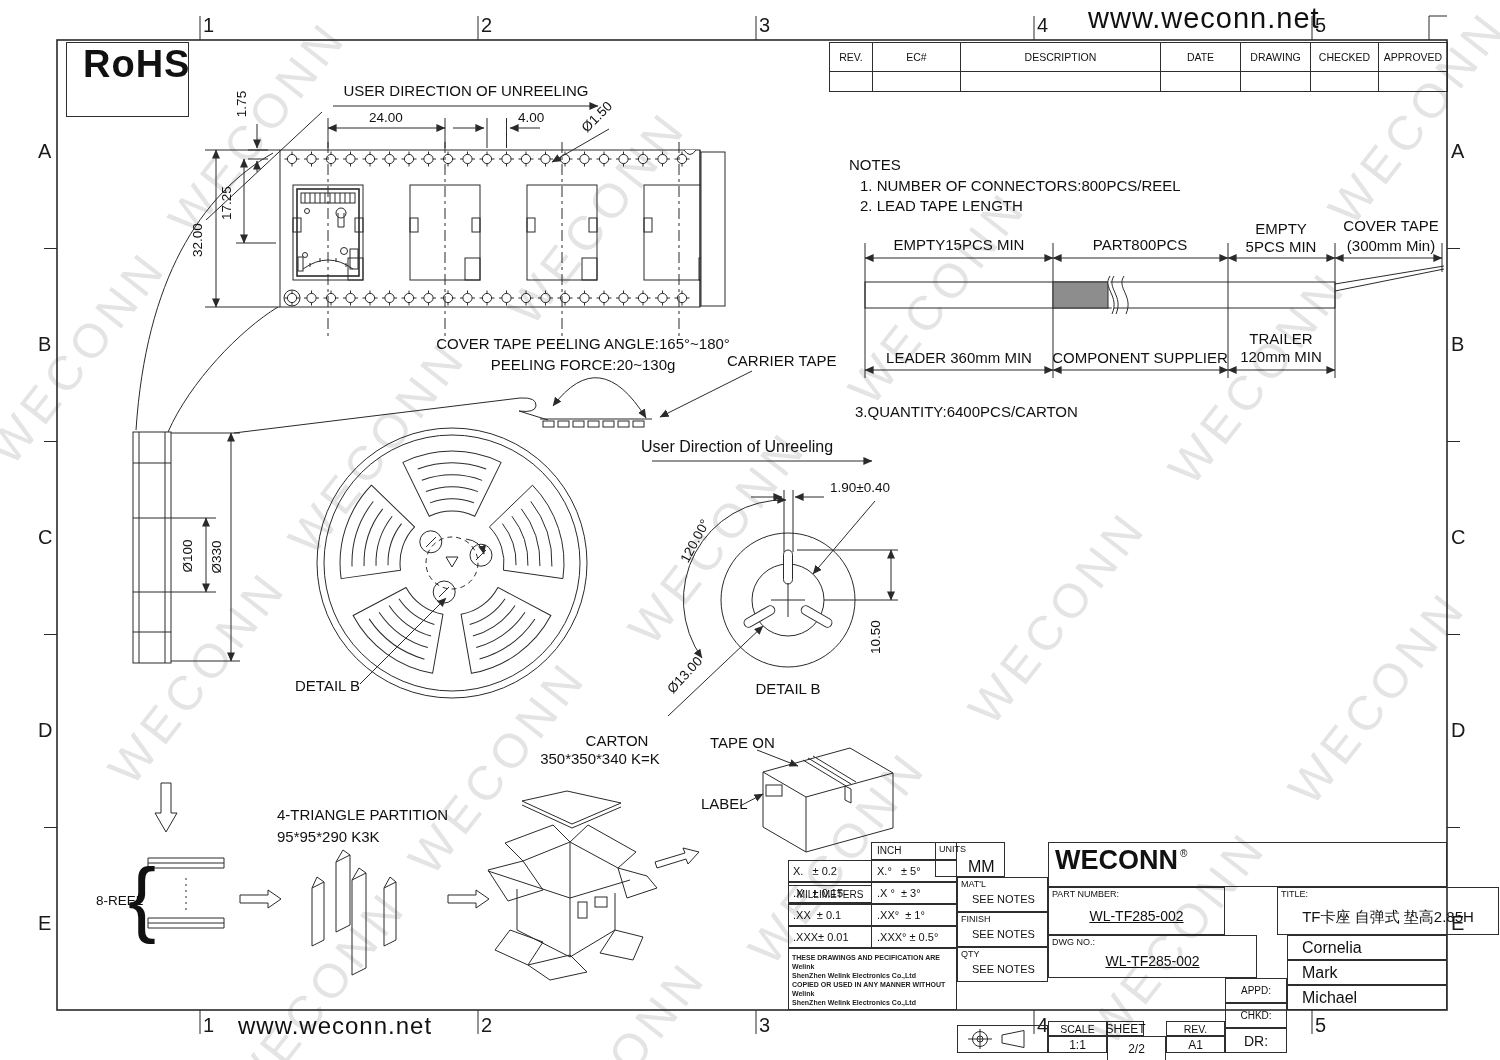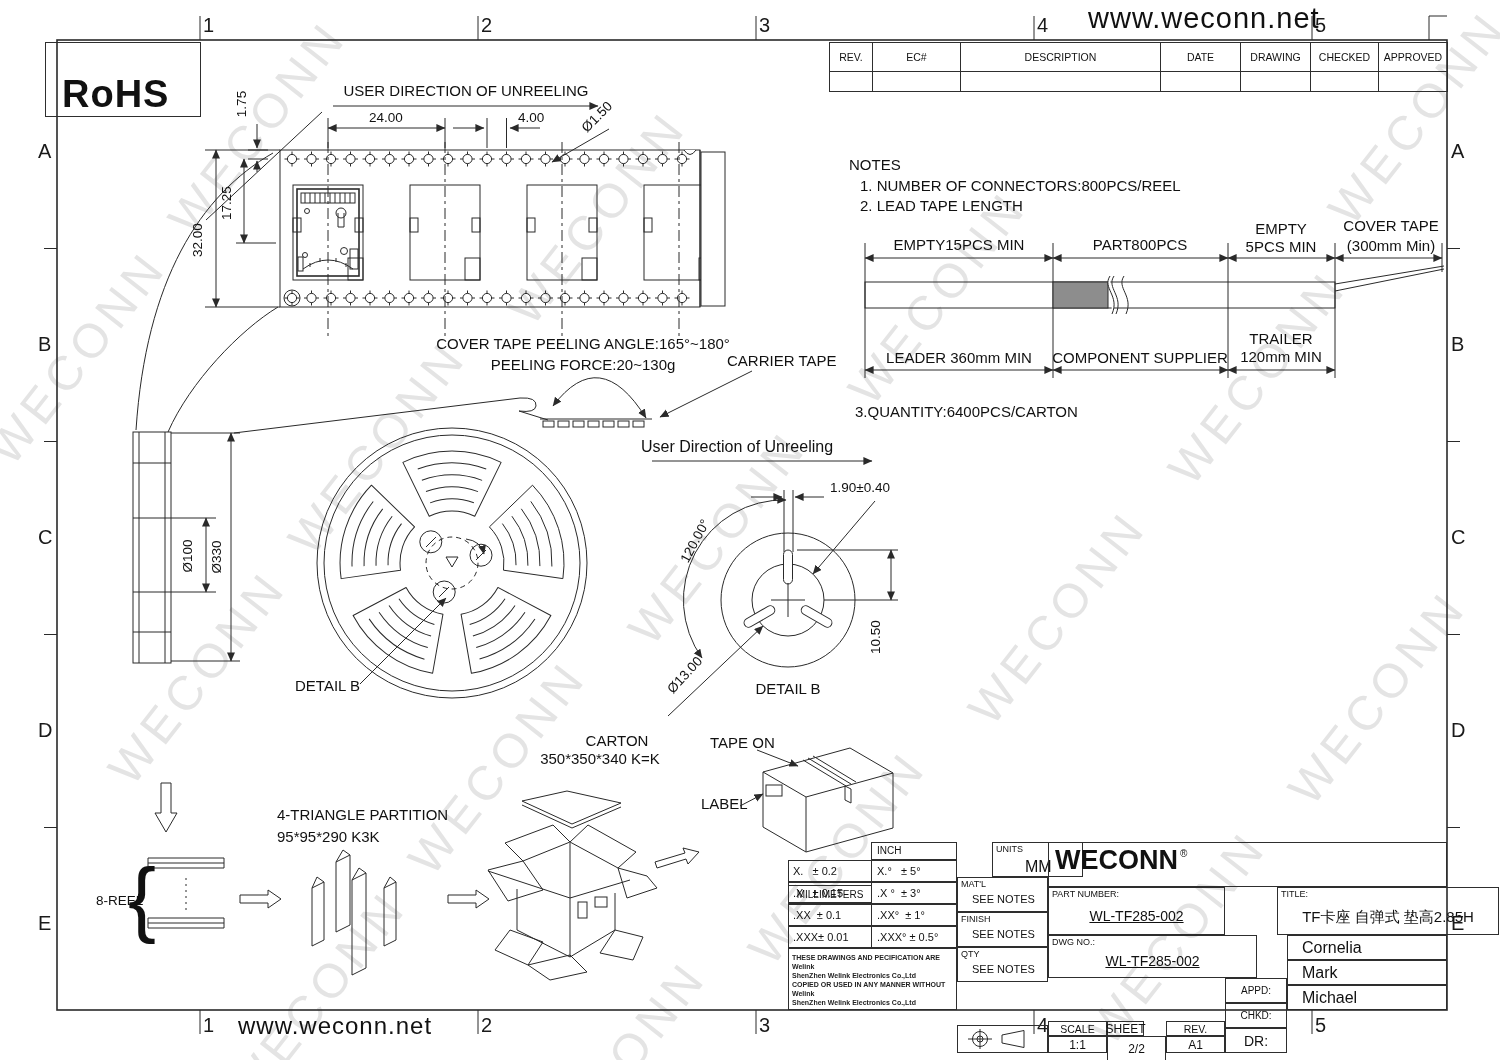--- a/index.html
+++ b/index.html
@@ -17,22 +17,22 @@
   .zn{position:absolute;font-size:20px;color:#1a1a1a;}
   
   table.rev{position:absolute;left:829px;top:42px;width:618px;border-collapse:collapse;table-layout:fixed;}
   table.rev td{border:1px solid #2e2e2e;text-align:center;font-size:10.5px;overflow:hidden;}
   table.rev tr.hd td{height:26px;}
   table.rev tr.r1 td{height:26px;font-size:11px;}
   table.rev tr.r1 td.nm{font-size:14px;}
   table.rev tr.r1 td.dt{font-size:12px;}
   table.rev tr.r2 td{height:17px;}
   
-  .rohs{position:absolute;left:45px;top:42px;width:156px;height:75px;box-sizing:border-box;
-        border:1.4px solid #2e2e2e;display:flex;align-items:flex-end;}
+  .rohs{position:absolute;left:66px;top:42px;width:123px;height:75px;box-sizing:border-box;
+        border:1.4px solid #2e2e2e;display:flex;align-items:flex-start;}
   .rohs span{font-size:38px;font-weight:600;padding-left:16px;letter-spacing:1px;}
   .wwwtop{position:absolute;left:1088px;top:2px;font-size:29px;letter-spacing:1px;}
   .wwwbot{position:absolute;left:238px;top:1012px;font-size:24px;letter-spacing:1px;}
   
   svg.art{position:absolute;left:0;top:0;}
   .ln *{stroke:#2a2a2a;fill:none;stroke-width:1;}
   .ln text{fill:#111;stroke:none;font-family:"Liberation Sans",sans-serif;}
   .t15{font-size:15px;} .t14{font-size:13.5px;} .t16{font-size:16px;}
   .gf{fill:#8d8d8d;} .wf{fill:#ffffff;} .dk{stroke-width:1.6;}
   .dsh{stroke-dasharray:11 4 3 4;} .dot{stroke-dasharray:2 4;}
@@ -444,21 +444,21 @@
     <div class="cell pre" style="left:788px;top:926px;width:84px;height:22px;font-size:11px;padding:4px 0 0 4px">.XXX± 0.01</div>
     <div class="cell pre" style="left:871px;top:926px;width:86px;height:22px;font-size:11px;padding:4px 0 0 5px">.XXX° ± 0.5°</div>
 
     <div class="disc">
       <div>THESE DRAWINGS AND PECIFICATION  ARE Welink</div>
       <div>ShenZhen Welink Electronics Co.,Ltd</div>
       <div> COPIED OR USED IN ANY MANNER WITHOUT Welink</div>
       <div>ShenZhen Welink Electronics Co.,Ltd</div>
     </div>
 
-    <div class="cell" style="left:992px;top:842px;width:91px;height:35px">
+    <div class="cell" style="left:935px;top:842px;width:70px;height:35px">
       <span class="lab">UNITS</span>
       <div style="margin:15px 0 0 32px;font-size:16px">MM</div>
     </div>
     <div class="cell" style="left:957px;top:877px;width:91px;height:35px">
       <span class="lab">MAT'L</span>
       <div style="margin:15px 0 0 14px;font-size:11px">SEE NOTES</div>
     </div>
     <div class="cell" style="left:957px;top:912px;width:91px;height:35px">
       <span class="lab">FINISH</span>
       <div style="margin:15px 0 0 14px;font-size:11px">SEE NOTES</div>

